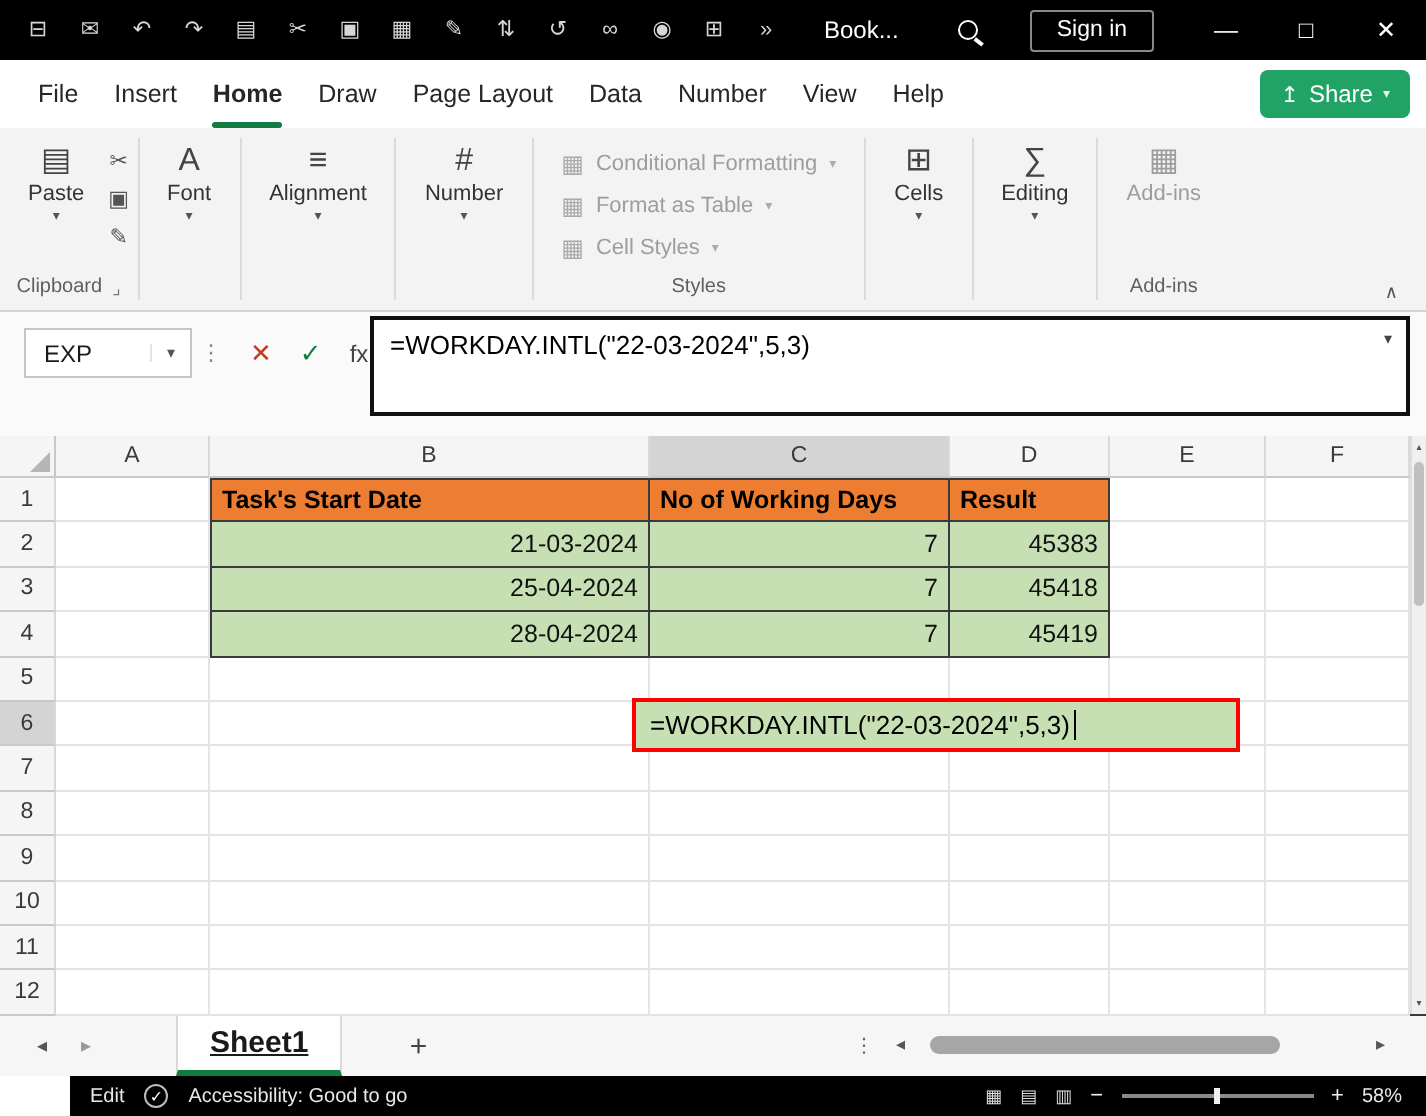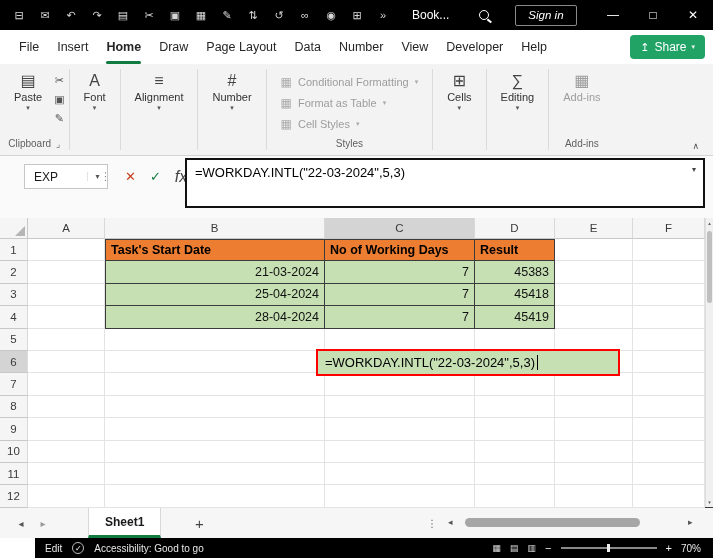--- a/index.html
+++ b/index.html
@@ -7,21 +7,21 @@
   body{width:713px;height:558px;overflow:hidden;font-family:"Liberation Sans",sans-serif;}
   .window{width:713px;height:558px;display:flex;flex-direction:column;background:#fff;}
 
   
   .titlebar{flex:0 0 30px;background:var(--tb-bg,#000);display:flex;align-items:center;padding-left:6px;}
   .qat{display:flex;align-items:center;}
   .qat-btn{width:26px;height:30px;line-height:30px;text-align:center;font-size:11px;color:#d6d6d6;}
   .book{font-size:12px;color:#fff;margin-left:16px;white-space:nowrap;}
   .mag{width:10px;height:10px;border:1.5px solid #fff;border-radius:50%;position:relative;margin-left:30px;}
   .mag::after{content:"";position:absolute;width:5px;height:1.5px;background:#fff;right:-4px;bottom:-2px;transform:rotate(38deg);}
-  .signin{margin-left:26px;height:21px;padding:0 12px;background:transparent;border:1px solid #8a8a8a;border-radius:2px;color:#fff;font-size:11.5px;font-family:inherit;font-style:italic;}
+  .signin{margin-left:26px;height:21px;padding:0 12px;background:transparent;border:1px solid #8a8a8a;border-radius:2px;color:#fff;font-size:11.5px;font-family:inherit;}
   .wcontrols{margin-left:auto;display:flex;height:30px;}
   .wc{width:40px;text-align:center;line-height:30px;color:#fff;font-size:12px;}
 
   
   .menubar{flex:0 0 34px;background:#fff;display:flex;align-items:center;padding:0 8px 0 10px;}
   .tabs{display:flex;height:100%;}
   .tab{padding:0 9px;display:flex;align-items:center;font-size:12.5px;color:#262626;position:relative;white-space:nowrap;}
   .tab.active{font-weight:700;}
   .tab.active::after{content:"";position:absolute;left:9px;right:9px;bottom:0;height:3px;border-radius:2px;background:var(--xl-green,#107C41);}
   .share{margin-left:auto;display:flex;align-items:center;gap:5px;height:24px;padding:0 10px;background:var(--share-green,#21A366);border:none;border-radius:4px;color:#fff;font-size:12px;font-family:inherit;}
@@ -42,27 +42,27 @@
   .smallcol{display:flex;flex-direction:column;gap:6px;padding-top:7px;}
   .sic{font-size:11px;color:#555;text-align:center;}
   .stylesrows{display:flex;flex-direction:column;gap:7px;padding:8px 10px 0;}
   .stylerow{display:flex;align-items:center;gap:6px;font-size:11px;color:#9d9d9d;white-space:nowrap;}
   .stylerow .sicon{font-size:12px;color:#ababab;}
   .stylerow .sarr{font-size:7px;color:#ababab;}
   .collapse{position:absolute;right:14px;bottom:4px;font-size:9px;color:#555;}
 
   
   .formularow{flex:0 0 62px;background:#FAFAFA;position:relative;}
-  .namebox{position:absolute;left:24px;top:8px;width:84px;height:25px;background:#fff;border:1px solid #c6c6c6;display:flex;align-items:center;padding-left:9px;font-size:12px;color:#1a1a1a;gap:16px;}
+  .namebox{position:absolute;left:12px;top:8px;width:84px;height:25px;background:#fff;border:1px solid #c6c6c6;display:flex;align-items:center;padding-left:9px;font-size:12px;color:#1a1a1a;gap:16px;}
   .nbarr{margin-left:auto;width:20px;text-align:center;font-size:8px;color:#555;border-left:1px solid #e3e3e3;}
   .fbicons{position:absolute;left:100px;top:8px;height:25px;display:flex;align-items:center;gap:14px;}
   .dots{color:#888;font-size:11px;}
   .fbx{color:#C43E1C;font-size:13px;}
   .fbcheck{color:var(--xl-green,#107C41);font-size:13px;}
-  .fbfx{color:#444;font-style:italic;font-size:16px;text-align:right;}
+  .fbfx{color:#444;font-size:12px;text-align:right;}
   .fbox{position:absolute;left:185px;top:2px;width:520px;height:50px;background:#fff;border:2px solid #111;font-size:13px;color:#000;padding:5px 20px 0 8px;white-space:nowrap;}
   .fchev{position:absolute;right:7px;top:5px;font-size:8px;color:#444;}
 
   
   .gridwrap{flex:0 0 290px;position:relative;background:#fff;border-bottom:1px solid #3a3a3a;}
   .sheet{position:absolute;left:0;top:0;display:grid;grid-template-columns:28px 77px 220px 150px 80px 78px 72px;grid-template-rows:21px repeat(12,22.4px);}
   .hcell{background:#F5F5F5;border-right:1px solid #D9D9D9;border-bottom:1px solid #C8C8C8;display:flex;align-items:center;justify-content:center;font-size:11.5px;color:#3a3a3a;}
   .hcell.hl{background:#D4D4D4;}
   .corner{background:#F5F5F5;border-right:1px solid #C8C8C8;border-bottom:1px solid #C8C8C8;position:relative;}
   .corner::after{content:"";position:absolute;right:2px;bottom:2px;border-style:solid;border-width:0 0 10px 10px;border-color:transparent transparent #B5B5B5 transparent;}
@@ -78,21 +78,21 @@
   .caret{width:1px;height:15px;background:#000;margin-left:2px;}
   .vscroll{position:absolute;right:0;top:0;bottom:0;width:8px;background:#F0F0F0;border-left:1px solid #DDD;}
   .vsa{position:absolute;left:0;width:7px;text-align:center;font-size:5px;color:#555;}
   .vsa.top{top:2px;} .vsa.bot{bottom:2px;}
   .vthumb{position:absolute;left:1px;top:13px;width:5px;height:72px;background:#BFBFBF;border-radius:3px;}
 
   
   .sheetbar{flex:0 0 30px;background:#F6F6F6;display:flex;align-items:center;padding-left:10px;position:relative;}
   .snav{width:22px;text-align:center;font-size:10px;color:#555;}
   .snav.next{color:#999;}
-  .stab{margin-left:34px;height:100%;display:flex;align-items:center;padding:0 16px;background:#fff;border-left:1px solid #D8D8D8;border-right:1px solid #D8D8D8;border-bottom:3px solid var(--xl-green,#107C41);font-size:12px;font-weight:700;color:#1a1a1a;}
+  .stab{margin-left:34px;height:100%;display:flex;align-items:center;padding:0 16px;background:#fff;border-left:1px solid #D8D8D8;border-right:1px solid #D8D8D8;border-bottom:3px solid var(--xl-green,#107C41);font-size:15px;font-weight:700;color:#1a1a1a;text-decoration:underline;}
   .newsheet{margin-left:28px;width:20px;text-align:center;font-size:15px;color:#444;}
   .sdots{position:absolute;left:427px;font-size:10px;color:#666;}
   .hsa{position:absolute;font-size:9px;color:#555;top:9px;}
   .hsa.left{left:448px;} .hsa.right{left:688px;}
   .htrack{position:absolute;left:462px;top:10px;width:220px;height:10px;}
   .hthumb{position:absolute;left:3px;top:0;width:175px;height:9px;background:#A6A6A6;border-radius:5px;}
 
   
   .statusbar{flex:0 0 20px;background:var(--sb-bg,#000);display:flex;align-items:center;gap:10px;padding:0 12px 0 10px;color:#E8E8E8;font-size:10px;margin-left:35px;}
   .sbico{width:12px;height:12px;line-height:11px;text-align:center;font-size:8px;border:1px solid #bbb;border-radius:50%;color:#fff;}
@@ -138,21 +138,20 @@
   <div class="menubar">
     <div class="tabs" id="tabs">
         <div class="tab">File</div>
         <div class="tab">Insert</div>
         <div class="tab active">Home</div>
         <div class="tab">Draw</div>
         <div class="tab">Page Layout</div>
         <div class="tab">Data</div>
         <div class="tab">Number</div>
         <div class="tab">View</div>
-        <div class="tab">Developer</div>
         <div class="tab">Help</div>
       </div>
     <button class="share">
       <span class="shareic">↥</span>
       <span>Share</span>
       <span class="barr">▾</span>
     </button>
   </div>
 
   <div class="ribbon">
@@ -401,17 +400,17 @@
     <span>Accessibility: Good to go</span>
     <div class="sbright">
       <span class="vico">▦</span>
       <span class="vico">▤</span>
       <span class="vico">▥</span>
       <span class="zbtn">−</span>
       <div class="zslider">
         <div class="zthumb"></div>
       </div>
       <span class="zbtn">+</span>
-      <span>70%</span>
+      <span>58%</span>
     </div>
   </div>
 
 </div>
 
 </body></html>

